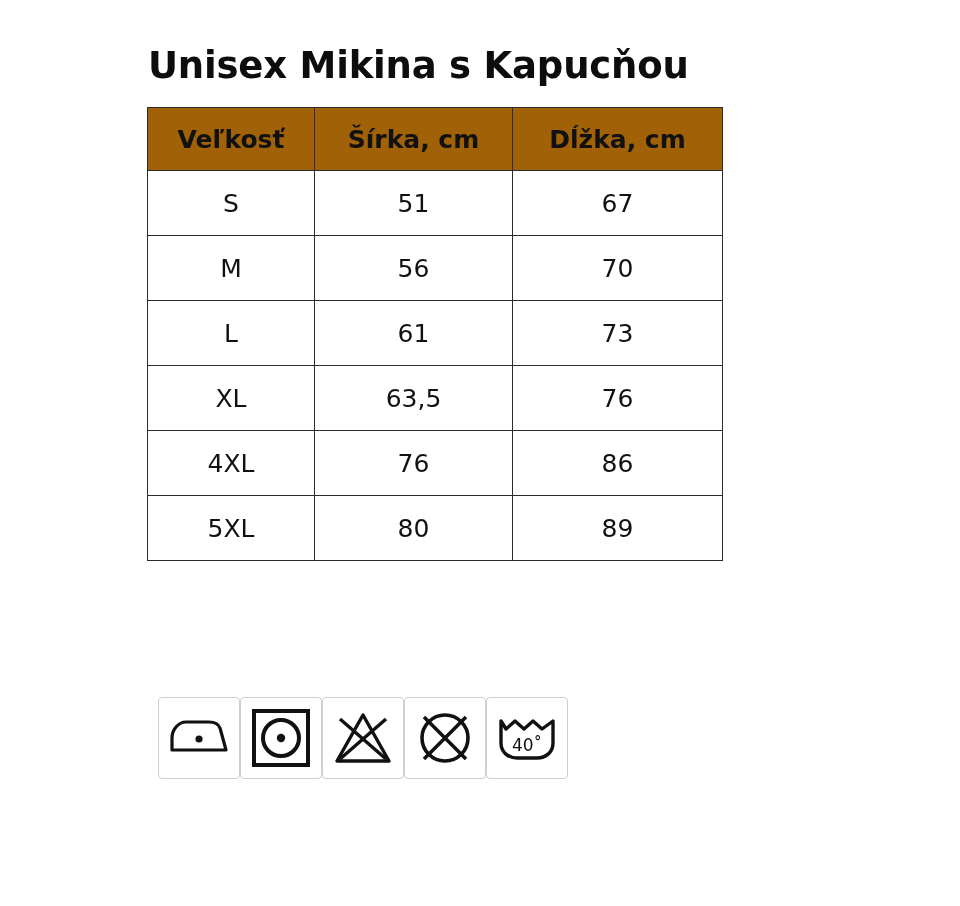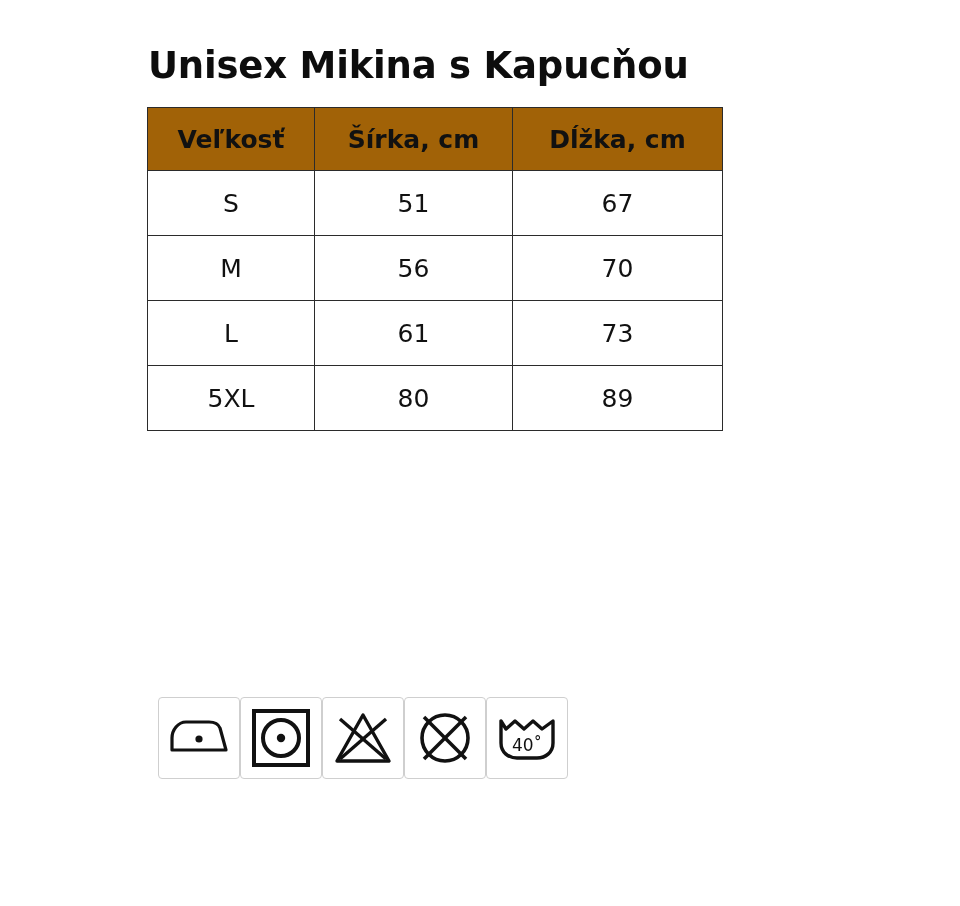--- a/index.html
+++ b/index.html
@@ -112,20 +112,30 @@
         <td>M</td>
         <td>56</td>
         <td>70</td>
       </tr>
       <tr>
         <td>L</td>
         <td>61</td>
         <td>73</td>
       </tr>
       <tr>
+        <td>XL</td>
+        <td>63,5</td>
+        <td>76</td>
+      </tr>
+      <tr>
+        <td>4XL</td>
+        <td>76</td>
+        <td>86</td>
+      </tr>
+      <tr>
         <td>5XL</td>
         <td>80</td>
         <td>89</td>
       </tr>
     </tbody>
   </table>
 
   <div class="care-row">
 
     <div class="care-icon">

